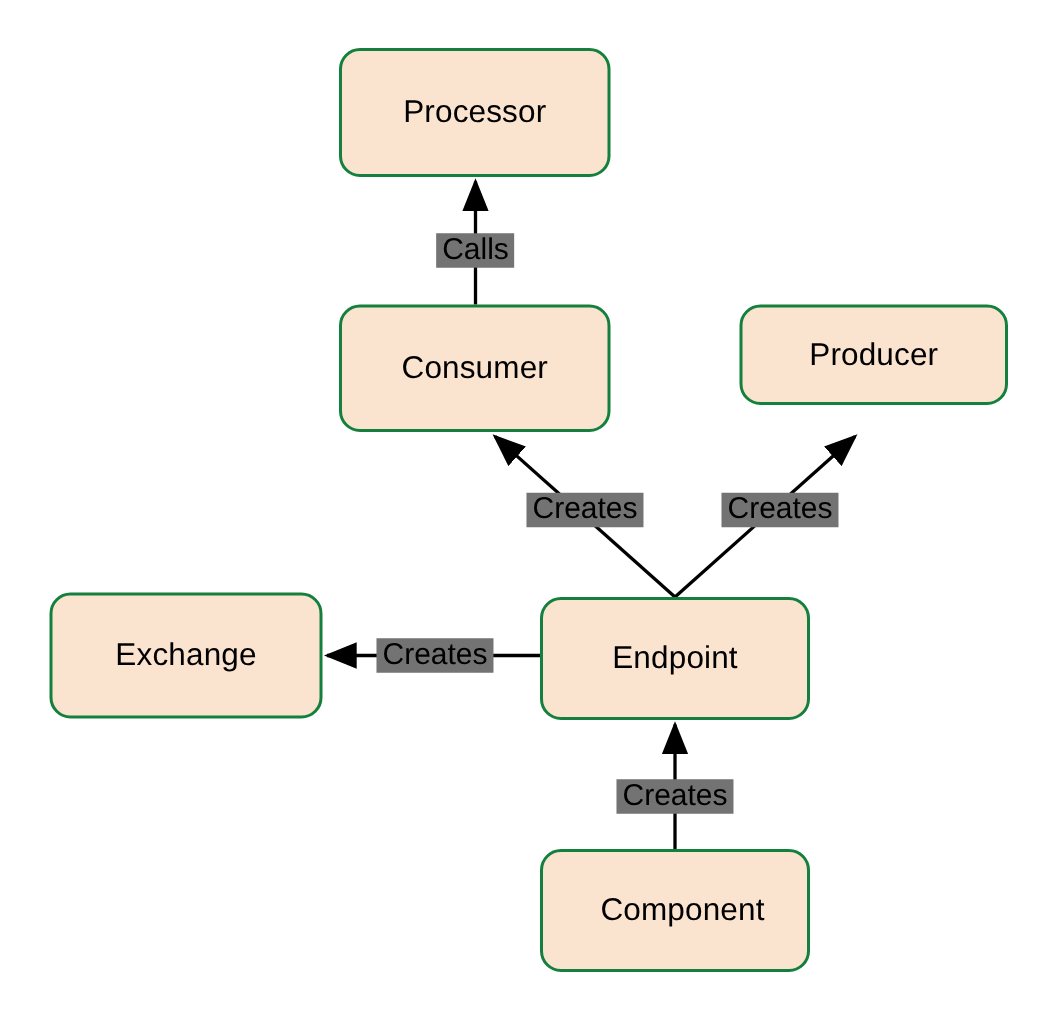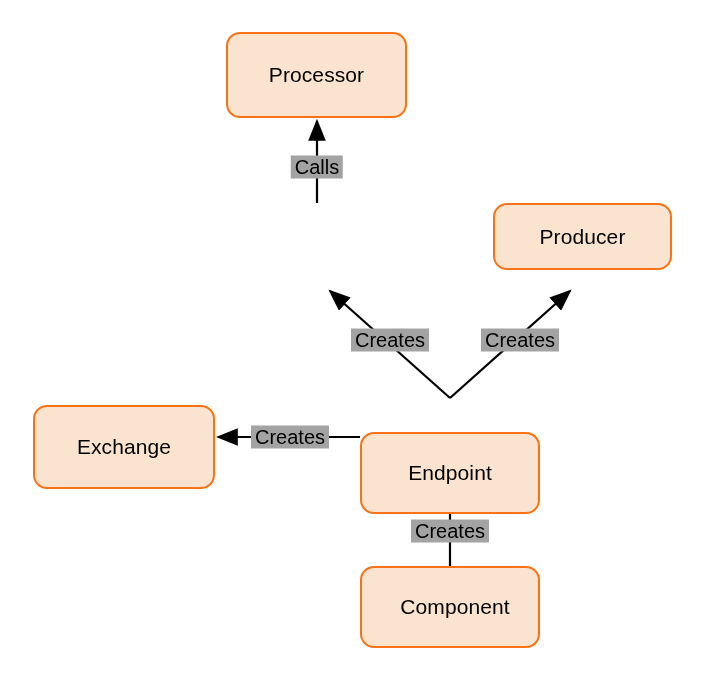--- a/index.html
+++ b/index.html
@@ -21,51 +21,51 @@
     position: absolute;
     left: 0;
     top: 0;
     width: 702px;
     height: 674px;
   }
   .node {
     position: absolute;
     box-sizing: border-box;
     background: #fae4d0;
-    border: 2px solid #f97316;
+    border: 2px solid #15803d;
     border-radius: 14px;
     display: flex;
     align-items: center;
     justify-content: center;
   }
   .node-label {
     font-family: "Liberation Sans", sans-serif;
     font-size: 21px;
     color: #000000;
     letter-spacing: 0.1px;
     white-space: nowrap;
   }
   .edge-label {
     position: absolute;
     font-family: "Liberation Sans", sans-serif;
     font-size: 20px;
     color: #000000;
-    background: #a3a3a3;
+    background: #737373;
     white-space: nowrap;
     transform: translate(-50%, -50%);
     padding: 0 4px;
     line-height: 1.15;
   }
 
   
   #node-processor { left: 226px; top: 32px;  width: 181px; height: 86px; }
   #node-consumer  { left: 226px; top: 203px; width: 181px; height: 85px; }
   #node-producer  { left: 493px; top: 203px; width: 179px; height: 67px; }
-  #node-exchange  { left: 33px;  top: 395px; width: 182px; height: 84px; margin-top: 10px; }
-  #node-endpoint  { left: 360px; top: 398px; width: 180px; height: 82px; margin-top: 34px; }
+  #node-exchange  { left: 33px;  top: 395px; width: 182px; height: 84px; }
+  #node-endpoint  { left: 360px; top: 398px; width: 180px; height: 82px; }
   #node-component { left: 360px; top: 566px; width: 180px; height: 82px; padding-left: 10px; }
 
   
   #label-calls            { left: 317px; top: 167px; }
   #label-creates-consumer { left: 390px; top: 340px; }
   #label-creates-producer { left: 520px; top: 340px; }
   #label-creates-exchange { left: 290px; top: 437px; }
   #label-creates-endpoint { left: 450px; top: 531px; }
 </style>
 </head>
@@ -88,20 +88,23 @@
 
     <line x1="360" y1="437" x2="218" y2="437" stroke="#000000" stroke-width="2.2" marker-end="url(#arrowhead)"></line>
 
     <line x1="450" y1="566" x2="450" y2="483" stroke="#000000" stroke-width="2.2" marker-end="url(#arrowhead)"></line>
   </svg>
 
   <div class="node" id="node-processor">
     <span class="node-label">Processor</span>
   </div>
 
+  <div class="node" id="node-consumer">
+    <span class="node-label">Consumer</span>
+  </div>
 
   <div class="node" id="node-producer">
     <span class="node-label">Producer</span>
   </div>
 
   <div class="node" id="node-exchange">
     <span class="node-label">Exchange</span>
   </div>
 
   <div class="node" id="node-endpoint">

